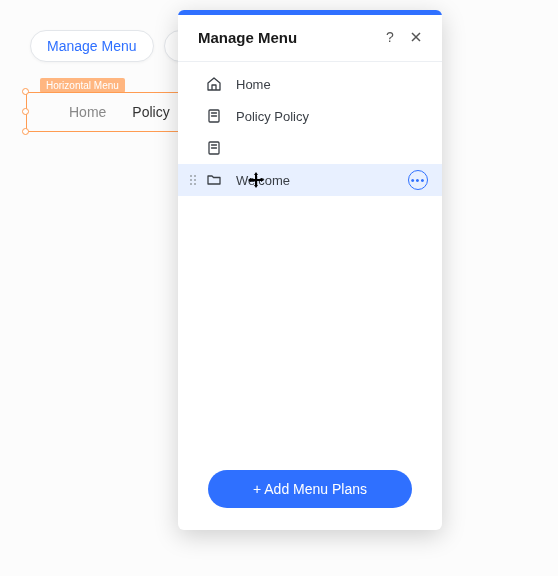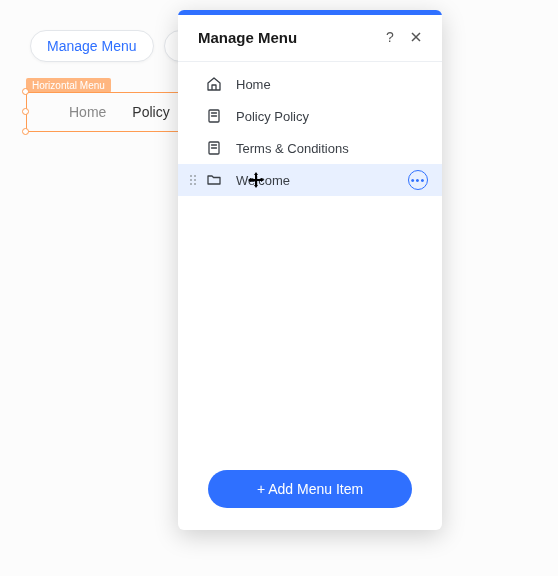--- a/index.html
+++ b/index.html
@@ -27,21 +27,21 @@
     border: 1px solid #e3e6ea;
     border-radius: 20px;
     padding: 7px 16px;
     font-size: 14px;
     color: #333;
     box-shadow: 0 1px 3px rgba(0,0,0,0.04);
   }
   .pill.primary { color: #2f70ff; }
   .under-label {
     position: absolute;
-    left: 26px; top: 78px;
+    left: 40px; top: 78px;
     background: #ffb680;
     color: #fff;
     font-size: 10px;
     padding: 2px 6px;
     border-radius: 2px;
   }
   .under-menu-box {
     position: absolute;
     left: 26px; top: 92px;
     width: 410px;
@@ -253,21 +253,20 @@
             <circle cx="6" cy="10" r="1" fill="#9aa0a6"></circle>
           </svg>
         </span>
         <span class="iconbox">
           <svg width="16" height="16" viewBox="0 0 16 16">
             <rect x="3" y="2" width="10" height="12" rx="1" stroke="currentColor" stroke-width="1.3" fill="none" stroke-linejoin="round" stroke-linecap="round"></rect>
             <line x1="5.5" y1="5" x2="10.5" y2="5" stroke="currentColor" stroke-width="1.3" fill="none" stroke-linejoin="round" stroke-linecap="round"></line>
             <line x1="5.5" y1="8" x2="10.5" y2="8" stroke="currentColor" stroke-width="1.3" fill="none" stroke-linejoin="round" stroke-linecap="round"></line>
           </svg>
         </span>
-        <span>Terms &amp; Conditions</span>
       </div>
       <div class="menu-row selected">
         <span class="drag">
           <svg width="8" height="12" viewBox="0 0 8 12">
             <circle cx="2" cy="2" r="1" fill="#9aa0a6"></circle>
             <circle cx="6" cy="2" r="1" fill="#9aa0a6"></circle>
             <circle cx="2" cy="6" r="1" fill="#9aa0a6"></circle>
             <circle cx="6" cy="6" r="1" fill="#9aa0a6"></circle>
             <circle cx="2" cy="10" r="1" fill="#9aa0a6"></circle>
             <circle cx="6" cy="10" r="1" fill="#9aa0a6"></circle>
@@ -281,15 +280,15 @@
         <span>Welcome</span>
         <span class="row-actions">•••</span>
         <span class="move-cursor">
           <svg width="18" height="18" viewBox="0 0 18 18">
             <path d="M9 1 L11 4 H10 V8 H14 V7 L17 9 L14 11 V10 H10 V14 H11 L9 17 L7 14 H8 V10 H4 V11 L1 9 L4 7 V8 H8 V4 H7 Z" fill="#000"></path>
           </svg>
         </span>
       </div>
     </div>
   <div class="panel-footer">
-    <button class="add-btn">+ Add Menu Item</button>
+    <button class="add-btn">+ Add Menu Plans</button>
   </div>
 </div>
 
 </body></html>

